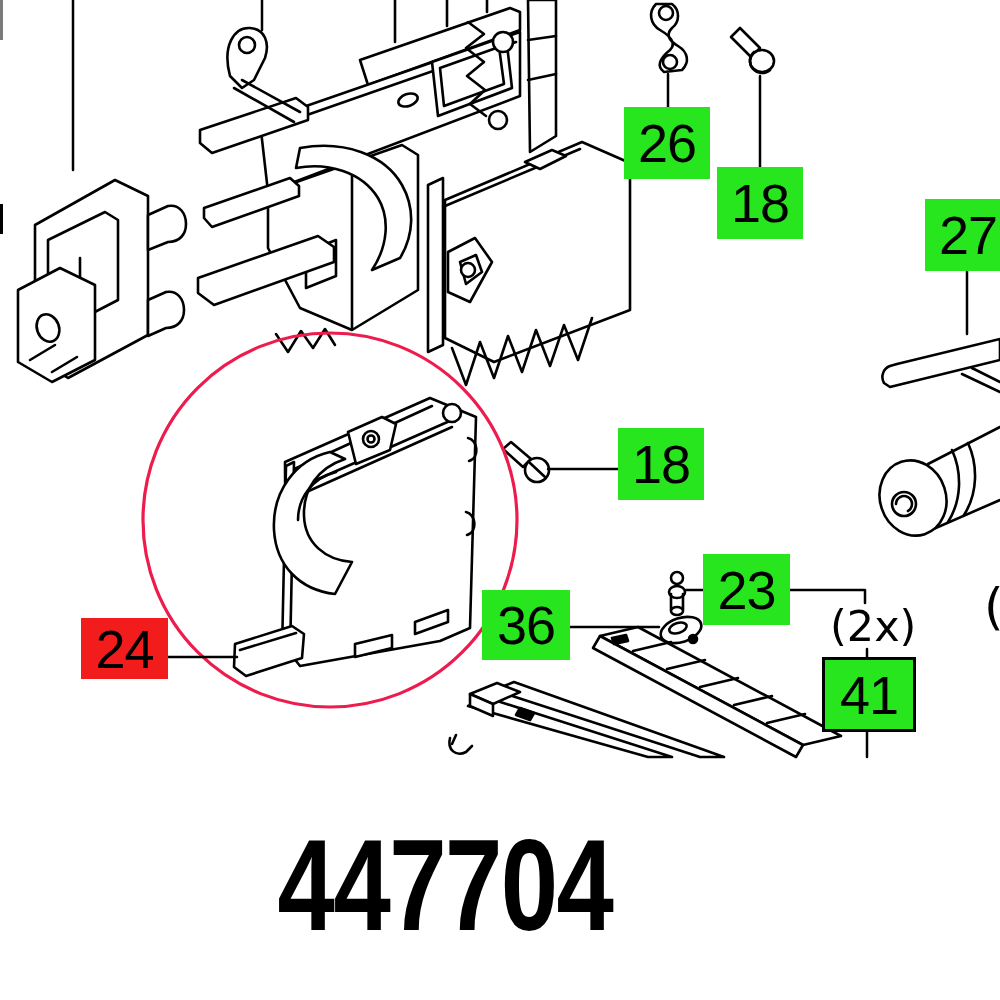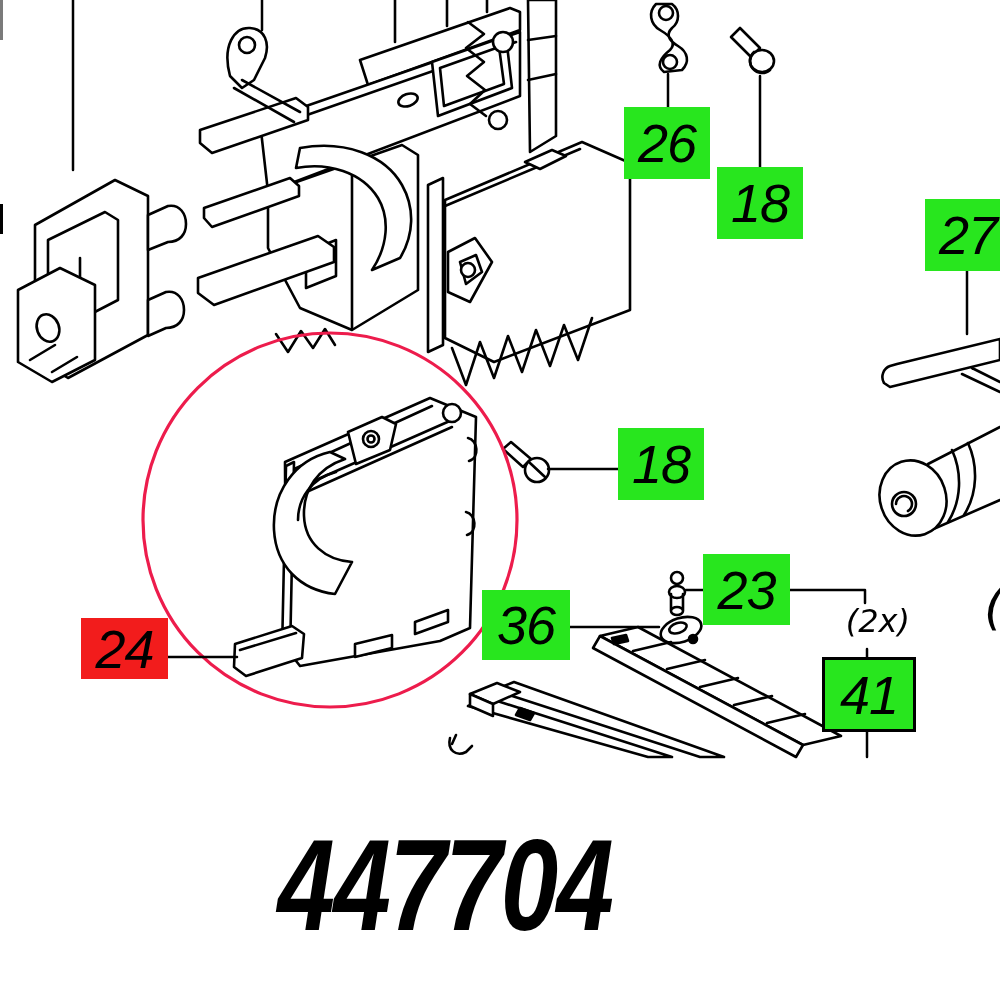--- a/index.html
+++ b/index.html
@@ -1,31 +1,31 @@
 <!DOCTYPE html>
 <html style="--label-green: #28e61e; --label-red: #f21c1c; --circle-red: #ed1c4c;"><head>
 <meta charset="utf-8">
 <style>
   html,body{margin:0;padding:0;background:#fff;}
   .stage{
     position:relative;width:1000px;height:1000px;background:#fff;
-    overflow:hidden;font-family:"Liberation Sans",sans-serif;font-style:italic;
+    overflow:hidden;font-family:"Liberation Sans",sans-serif;
   }
   .diagram-svg{position:absolute;left:0;top:0;}
   .part-label{
     position:absolute;display:flex;align-items:center;justify-content:center;
     font-size:54px;color:#000;line-height:1;letter-spacing:-1px;
     font-family:"Liberation Sans",sans-serif;
   }
   .part-label.green{background:var(--label-green,#28e61e);}
   .part-label.red{background:var(--label-red,#f21c1c);}
   .part-label.bordered{border:3px solid #000;box-sizing:border-box;}
   .qty-note{
-    position:absolute;color:#000;font-size:32px;line-height:1;
-    font-family:"DejaVu Sans",sans-serif;text-align:right;
+    position:absolute;color:#000;font-size:43px;line-height:1;
+    font-family:"DejaVu Sans",sans-serif;text-align:center;
   }
   .footer-number{
     position:absolute;left:0;top:839px;width:890px;height:93px;line-height:93px;
     text-align:center;font-weight:bold;font-size:129px;letter-spacing:-2px;
     transform:scaleX(0.80);color:#000;
     font-family:"Liberation Sans",sans-serif;white-space:nowrap;
   }
 </style>
 </head>
 <body>

